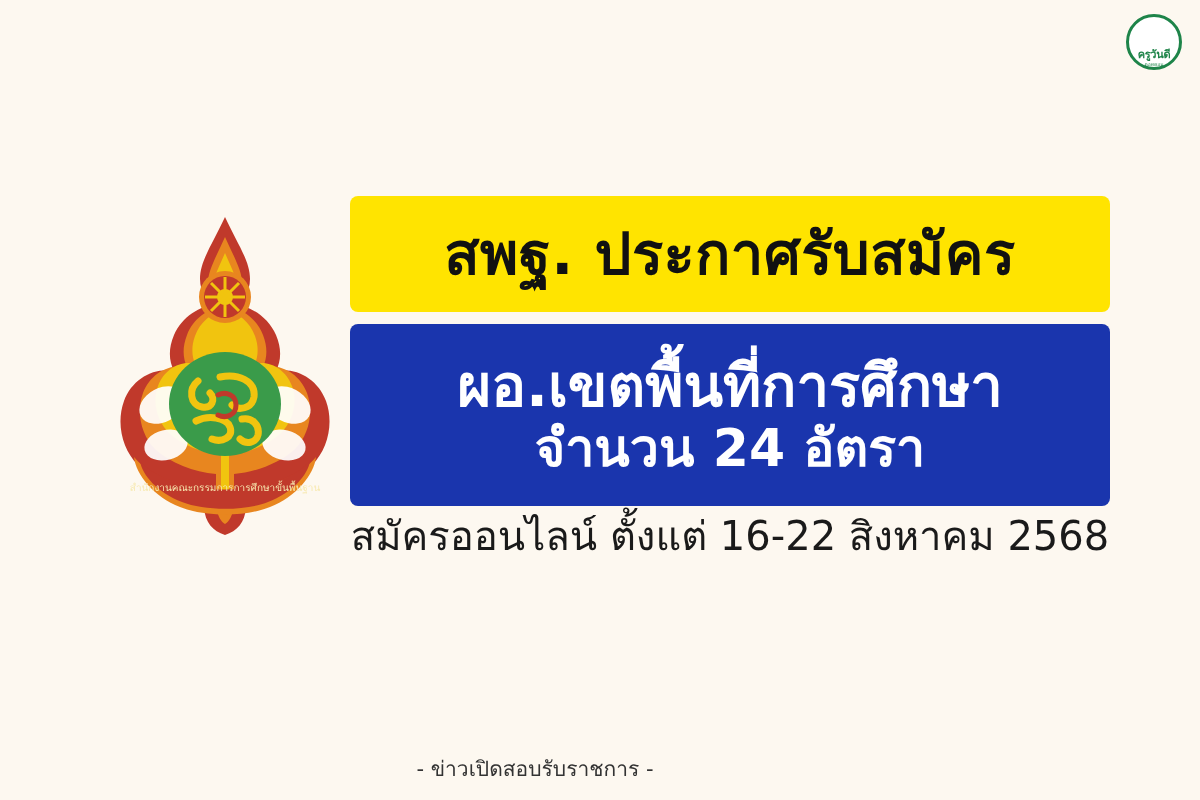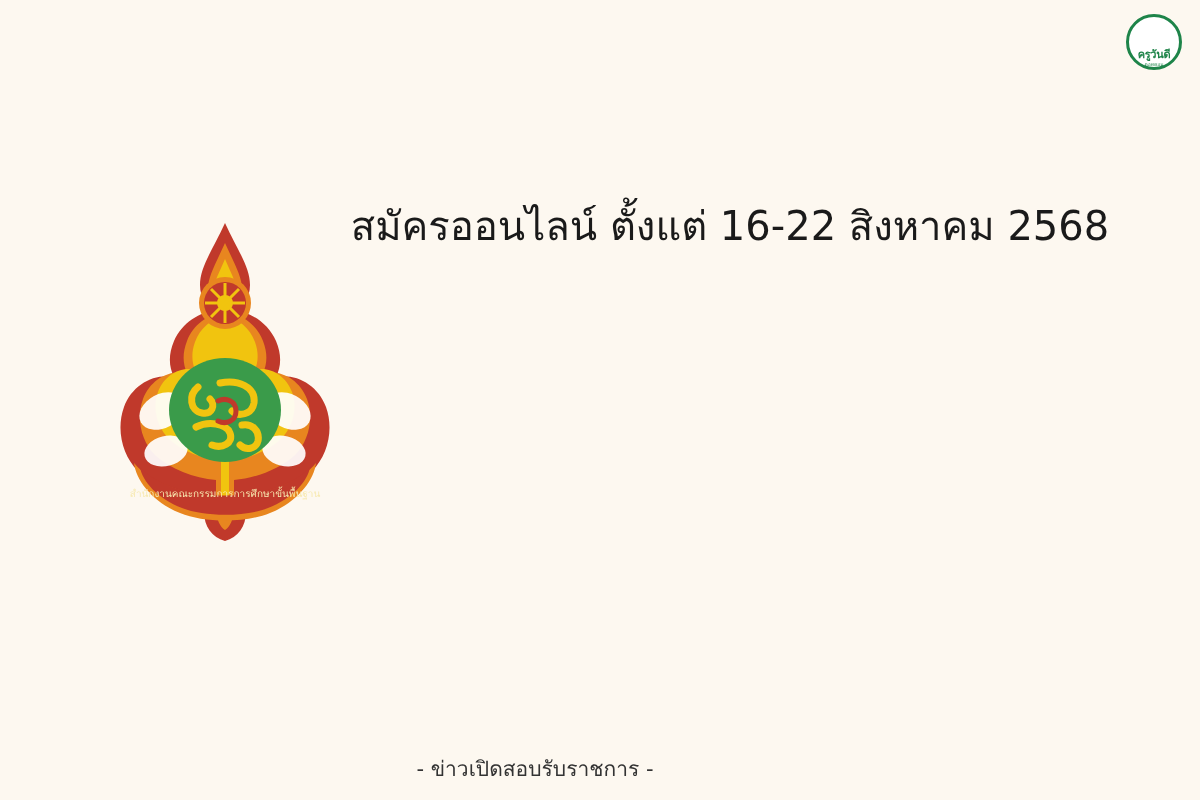--- a/index.html
+++ b/index.html
@@ -52,21 +52,21 @@
     left: 0;
     top: 0;
     width: 1200px;
     height: 800px;
   }
 
   
   .emblem-wrap {
     position: absolute;
     left: 100px;
-    top: 215px;
+    top: 209px;
     width: 250px;
     height: 330px;
   }
   .emblem-wrap svg {
     display: block;
     width: 250px;
     height: 330px;
   }
 
   
@@ -205,20 +205,27 @@
       <path d="M34 248 C70 292 180 292 216 248 C214 266 196 288 170 298 C146 308 104 308 80 298
                C54 288 36 266 34 248 Z" fill="#e8861f"></path>
       <path d="M40 252 C74 290 176 290 210 252 C208 266 192 284 168 293 C146 302 104 302 82 293
                C58 284 42 266 40 252 Z" fill="#c0392b"></path>
       <text x="125" y="282" text-anchor="middle" font-family="DejaVu Sans, sans-serif" font-size="10" fill="#f7e9b0">สำนักงานคณะกรรมการการศึกษาขั้นพื้นฐาน</text>
     </svg>
   </div>
 
   <div class="text-col">
 
-
+    <div class="band-yellow">
+      <div class="headline">สพฐ. ประกาศรับสมัคร</div>
+    </div>
+
+    <div class="band-blue">
+      <div class="line1">ผอ.เขตพื้นที่การศึกษา</div>
+      <div class="line2">จำนวน 24 อัตรา</div>
+    </div>
 
     <div class="subline">สมัครออนไลน์ ตั้งแต่ 16-22 สิงหาคม 2568</div>
   </div>
 
   <div class="footer-note">- ข่าวเปิดสอบรับราชการ -</div>
 
 </div>
 
 </body></html>

